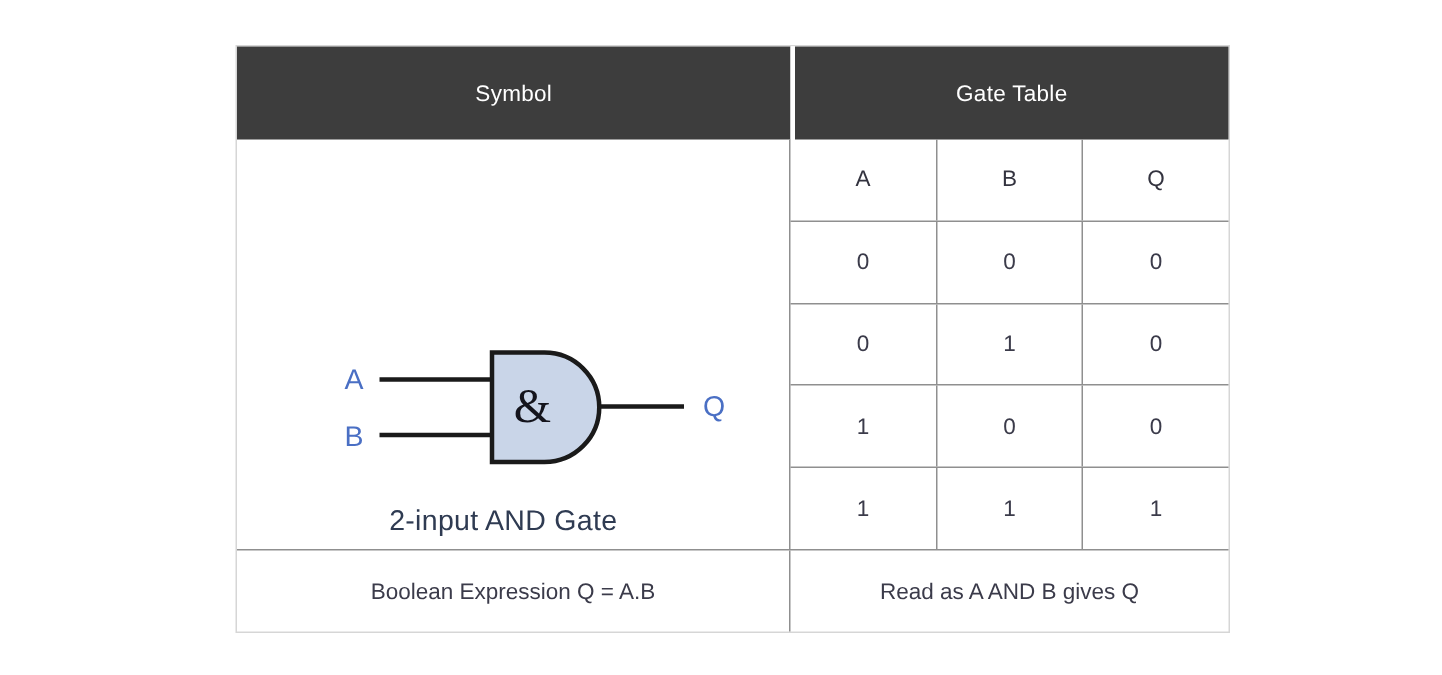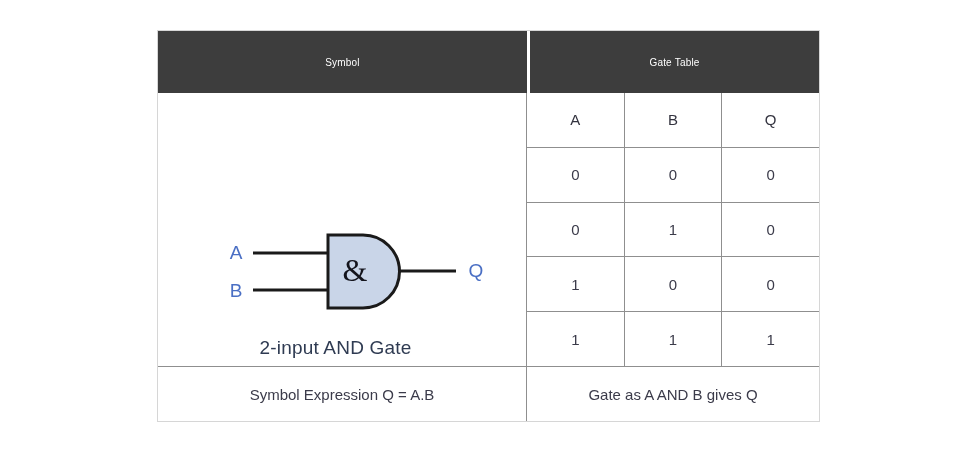--- a/index.html
+++ b/index.html
@@ -35,21 +35,21 @@
     height: 62px;
     flex: 0 0 62px;
     background: #ffffff;
   }
   .header-cell {
     background: #3d3d3d;
     color: #ffffff;
     display: flex;
     align-items: center;
     justify-content: center;
-    font-size: 10px;
+    font-size: 15px;
     letter-spacing: .2px;
     box-sizing: border-box;
   }
   .header-cell.symbol  { width: 369px; }
   .header-cell.truth   { flex: 1 1 auto; }
   .header-gap {
     width: 3px;
     background: #ffffff;
     flex: 0 0 3px;
   }
@@ -213,17 +213,17 @@
       <div class="tt-row">
         <div class="tt-cell">1</div>
         <div class="tt-cell">1</div>
         <div class="tt-cell">1</div>
       </div>
 
     </div>
   </div>
 
   <div class="footer-row">
-    <div class="footer-cell left">Symbol Expression Q = A.B</div>
-    <div class="footer-cell right">Gate as A AND B gives Q</div>
+    <div class="footer-cell left">Boolean Expression Q = A.B</div>
+    <div class="footer-cell right">Read as A AND B gives Q</div>
   </div>
 
 </div>
 
 </body></html>

